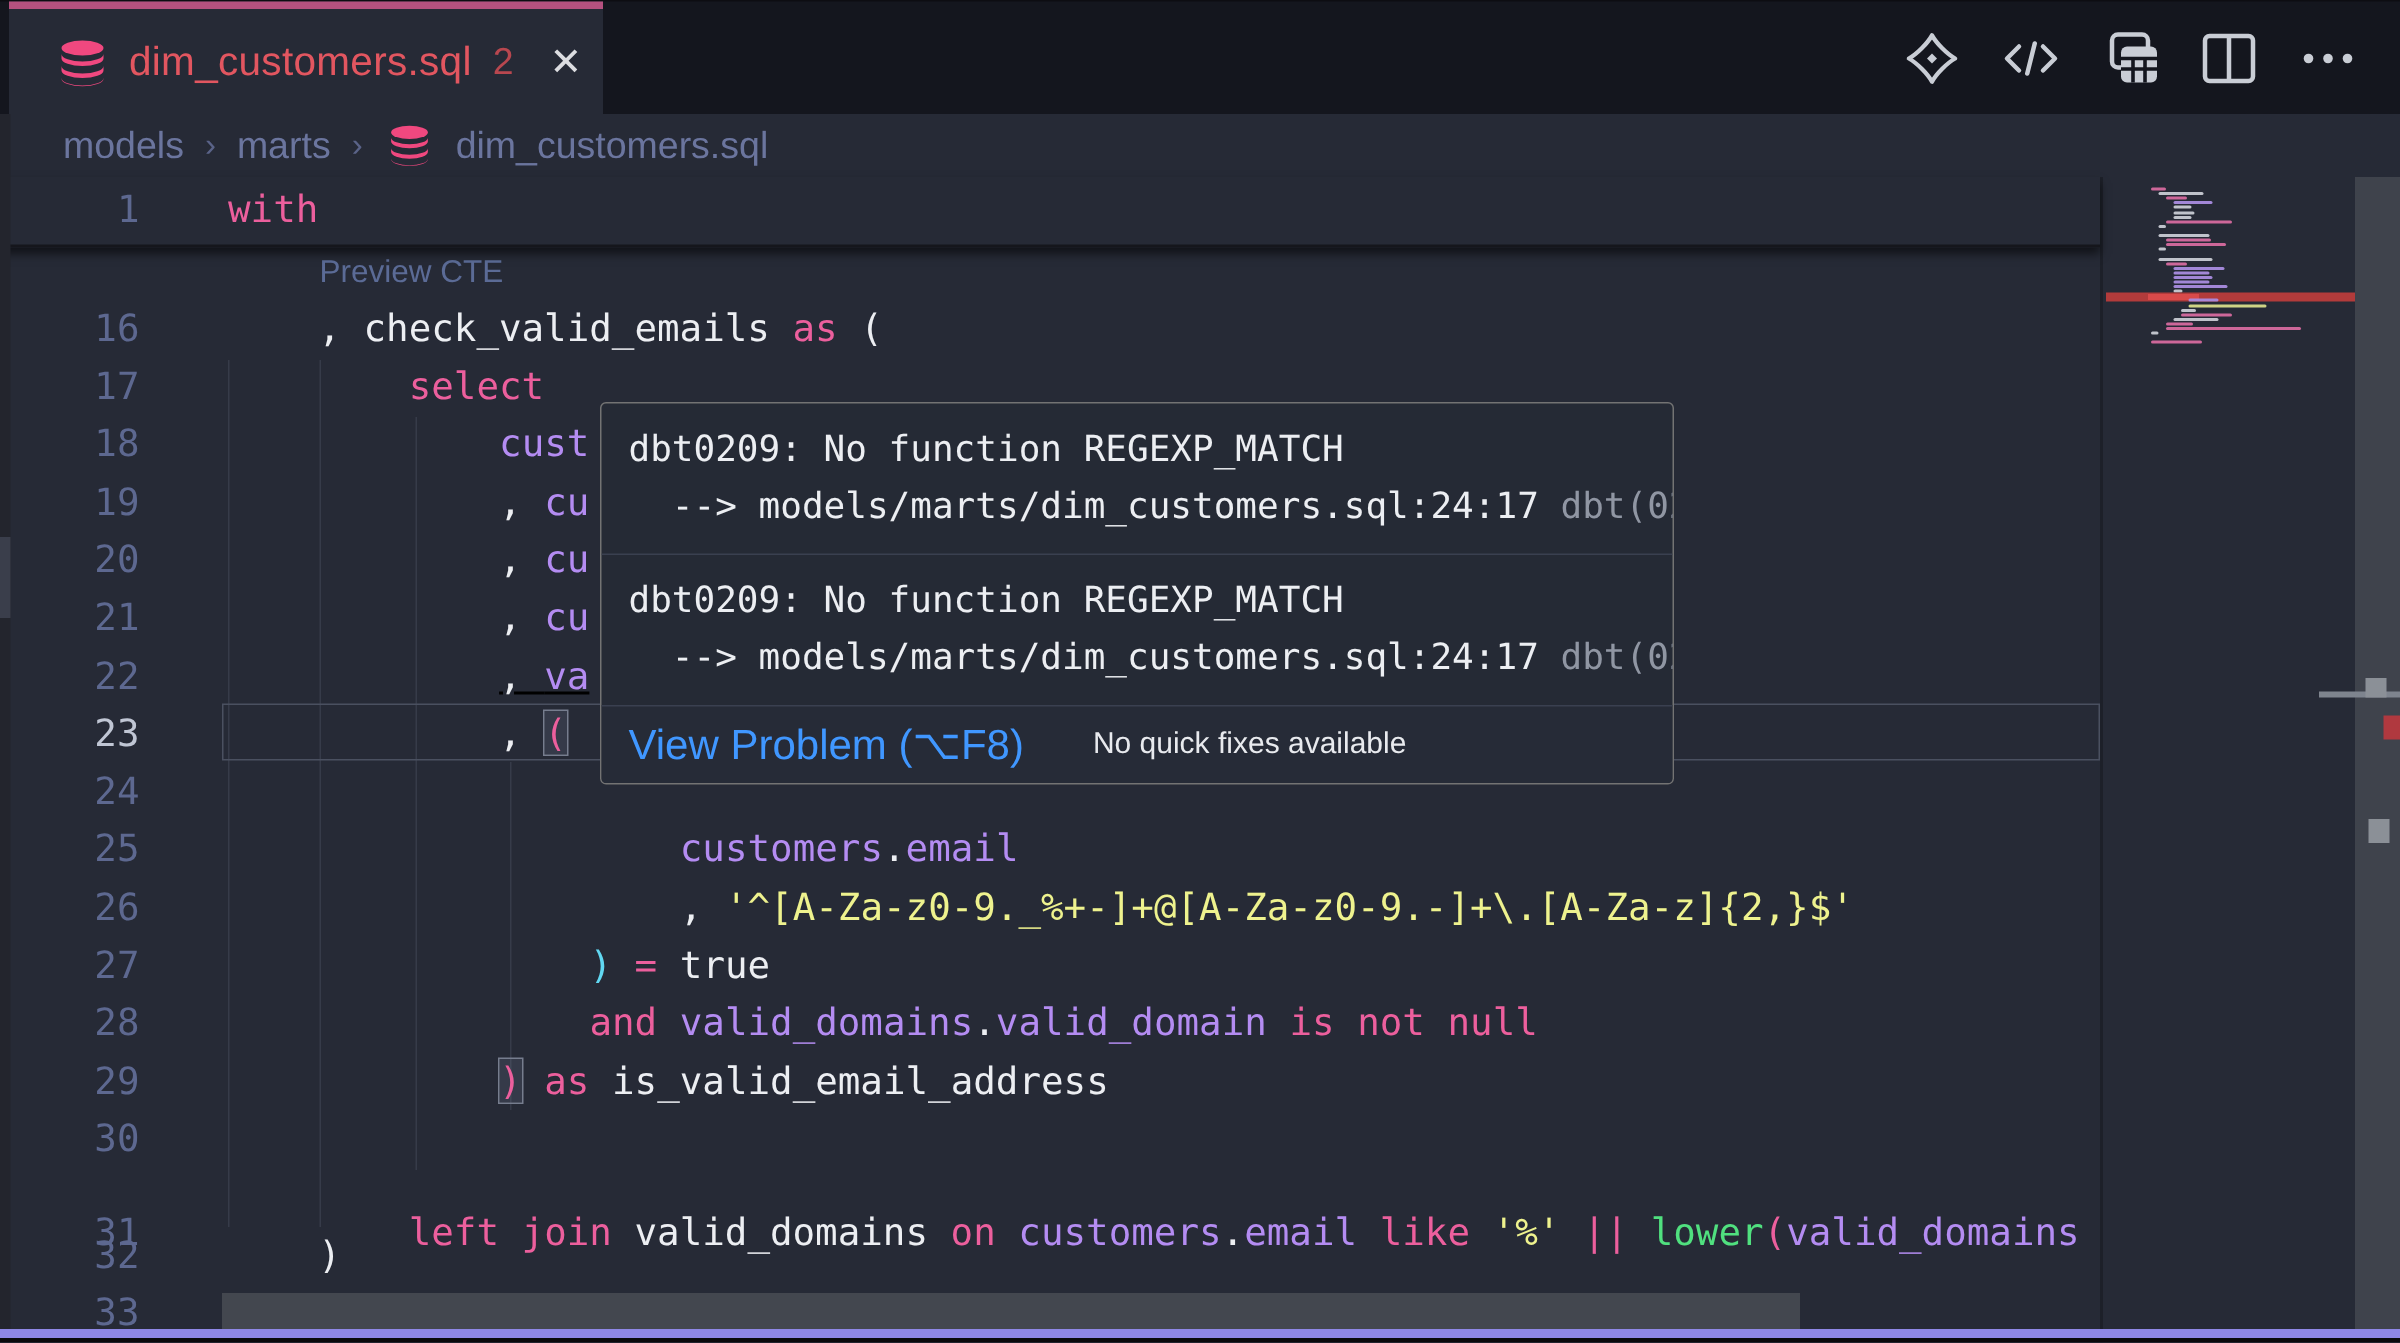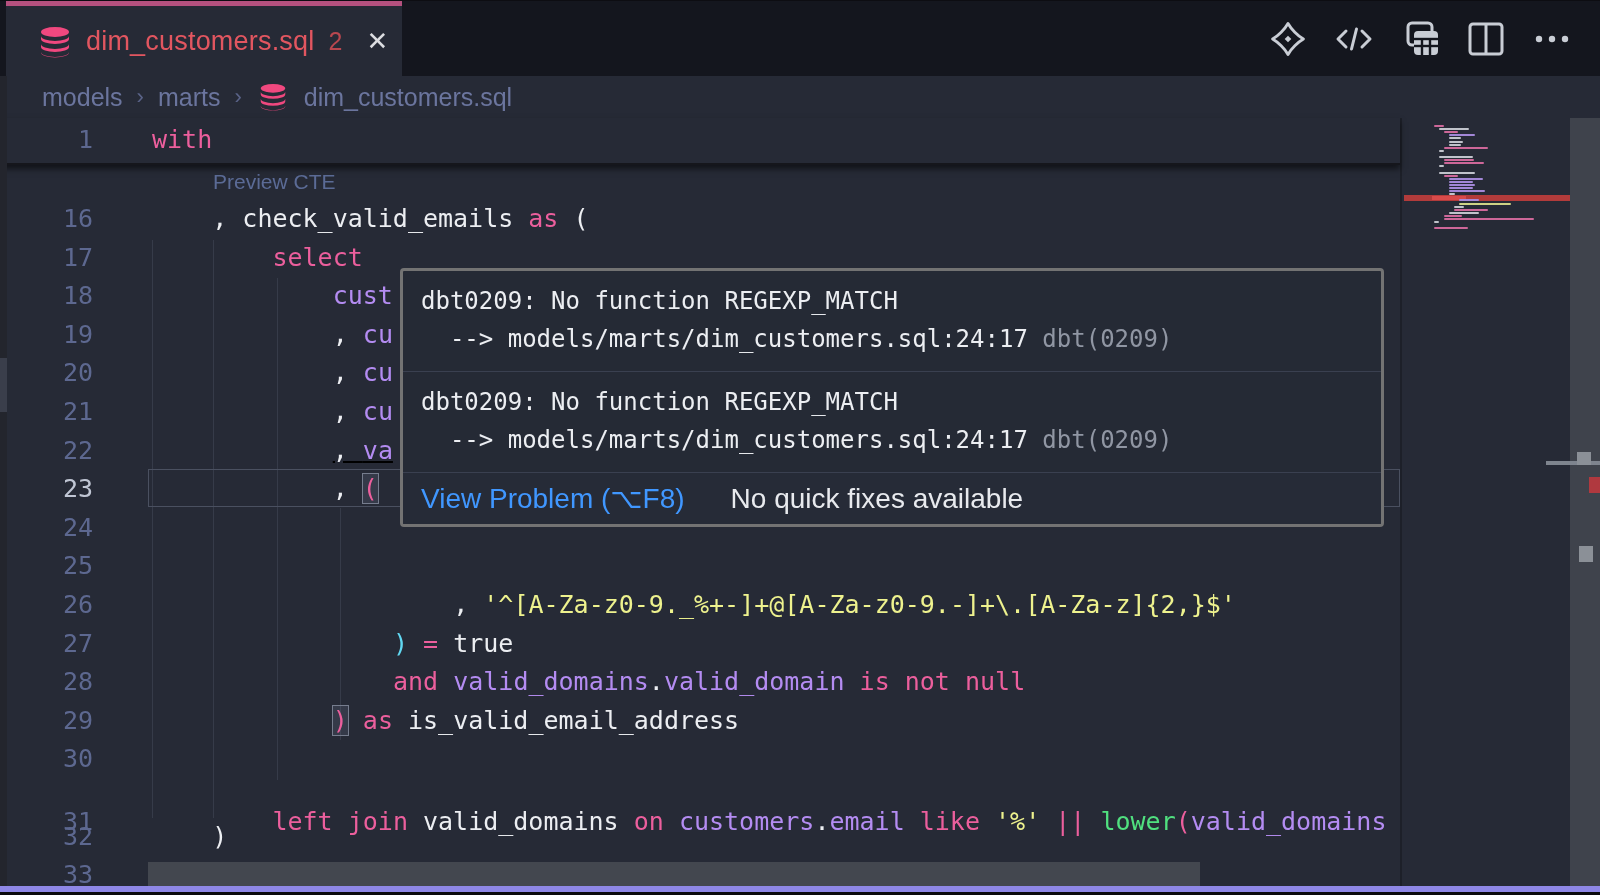--- a/index.html
+++ b/index.html
@@ -56,30 +56,30 @@
 
   
   .sticky { position:absolute; left:0; top:118px; width:1400px; height:47px; background:#262a36; z-index:6;
             box-shadow:0 4px 6px rgba(0,0,0,.55); border-bottom:2px solid #15161c; }
   .sticky .line-no { line-height:44px; }
   .sticky .code-text { line-height:44px; left:152px; }
 
   .codelens { position:absolute; left:213px; top:170px; font-size:21px; color:#5b6b96; z-index:2; }
 
   
-  .tooltip { position:absolute; left:400px; top:268px; width:984px; z-index:10;
-             background:#252a35; border:3px solid #737373; border-radius:4px; overflow:hidden; }
+  .tooltip { position:absolute; left:400px; top:268px; width:716px; z-index:10;
+             background:#252a35; border:1px solid #737373; border-radius:4px; overflow:hidden; }
   .tt-block { padding:11px 18px 13px 18px; }
   .tt-block + .tt-block { border-top:1px solid #3a4050; }
   .tt-line { font-family:"DejaVu Sans Mono","Liberation Mono",monospace; font-size:24px;
              line-height:38px; color:#eceef2; white-space:pre; }
   .tt-code { color:#9096a3; }
   .tt-footer { border-top:1px solid #3a4050; background:#262b37; padding:9px 18px; display:flex; align-items:center; gap:46px; }
   .tt-link { color:#4097ff; font-size:28px; cursor:pointer; }
-  .tt-status { color:#e8eaee; font-size:28px; }
+  .tt-status { color:#e8eaee; font-size:20px; }
 
   
   .mm-divider { position:absolute; left:1400px; top:118px; width:2px; height:777px; background:#1d2029; z-index:3; }
   .minimap { position:absolute; left:1402px; top:118px; width:168px; height:777px; z-index:3; }
   .mm-row { position:absolute; height:2px; border-radius:1px; opacity:.95; }
   .mm-red { position:absolute; left:2px; width:166px; height:6px; background:#b23b3b; }
   .mm-red-inner { position:absolute; left:28px; top:1px; width:34px; height:4px; background:#d84a4a; }
 
   .vscroll { position:absolute; left:1570px; top:118px; width:30px; height:770px; background:#3f434c; z-index:4; }
   .ov-line { position:absolute; left:1546px; top:461px; width:54px; height:4px; background:#7e848e; z-index:5; }
@@ -217,20 +217,21 @@
         <div class="code-row current" style="top: 351.2px;">
           <div class="cl-border"></div>
           <span class="line-no">23</span>
           <span class="code-text" style="left: 332.72px;"><span class="tk-plain">, </span><span class="tk-kw tk-boxed">(</span></span>
         </div>
         <div class="code-row" style="top: 389.8px; text-decoration: underline;">
           <span class="line-no">24</span>
         </div>
         <div class="code-row" style="top: 428.4px;">
           <span class="line-no">25</span>
+          <span class="code-text" style="left: 453.2px;"><span class="tk-id">customers</span><span class="tk-plain">.</span><span class="tk-id">email</span></span>
         </div>
         <div class="code-row" style="top: 467px;">
           <span class="line-no">26</span>
           <span class="code-text" style="left: 453.2px;"><span class="tk-plain">, </span><span class="tk-str">'^[A-Za-z0-9._%+-]+@[A-Za-z0-9.-]+\.[A-Za-z]{2,}$'</span></span>
         </div>
         <div class="code-row" style="top: 505.6px;">
           <span class="line-no">27</span>
           <span class="code-text" style="left: 392.96px;"><span class="tk-cyan">)</span><span class="tk-plain"> </span><span class="tk-kw">=</span><span class="tk-plain"> </span><span class="tk-plain">true</span></span>
         </div>
         <div class="code-row" style="top: 544.2px;">

